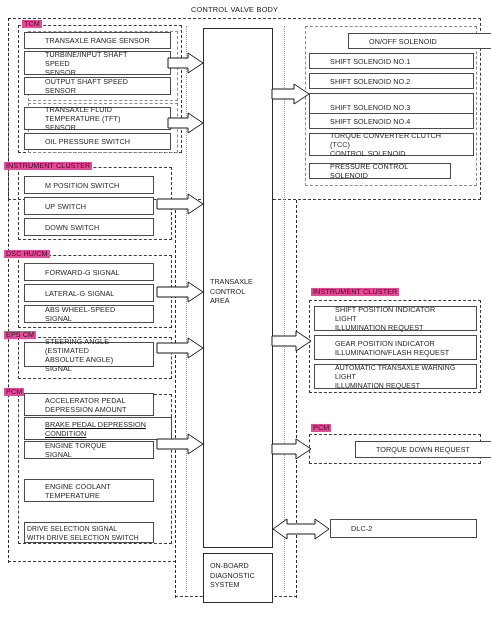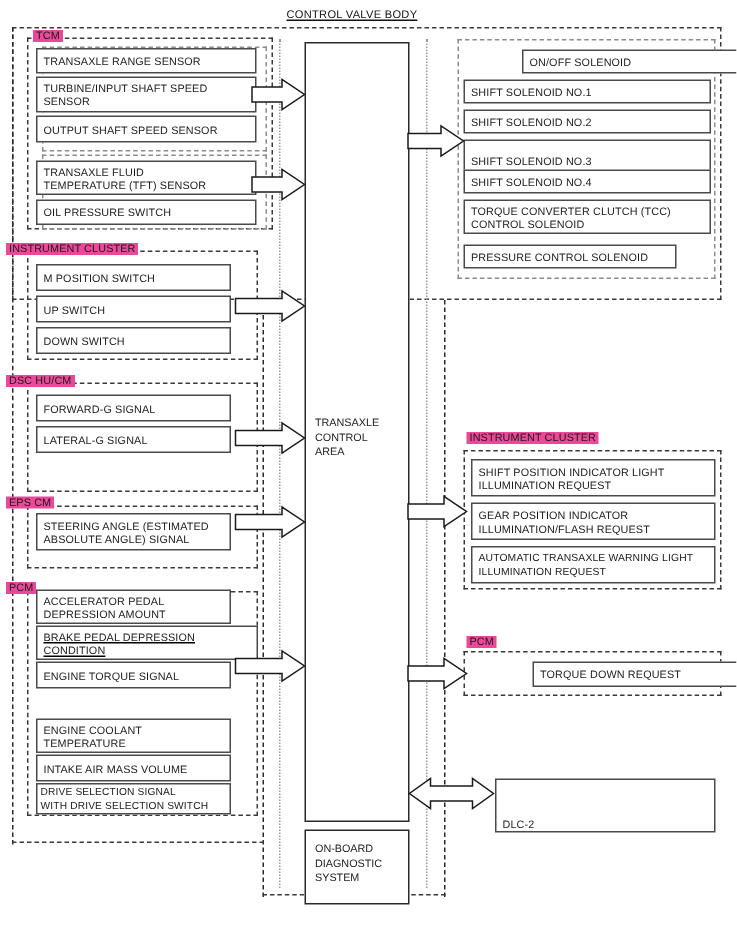--- a/index.html
+++ b/index.html
@@ -17,21 +17,21 @@
 
   
   .sbox{
     position:absolute;
     box-sizing:border-box;
     border:1px solid #4a4a4a;
     background:#fff;
     box-shadow:inset 0 0 0 1px #fff;
     display:flex;
     align-items:center;
-    padding:0 4px;
+    padding:0 20px;
   }
   .sbox .txt{
     font-size:7.2px;
     line-height:9px;
     color:#1a1a1a;
     letter-spacing:.1px;
   }
 
   
   .dbox{
@@ -65,21 +65,20 @@
   }
   .title{
     position:absolute;
     font-size:7.4px;
     line-height:9px;
     color:#111;
     background:#fff;
     padding:4px 3px;
     white-space:nowrap;
     letter-spacing:.2px;
-    text-decoration:underline;
   }
 
   
   #tca-box{
     position:absolute;
     border:1px solid #2a2a2a;
     background:#fff;
     box-sizing:border-box;
   }
   #tca-label{
@@ -175,20 +174,23 @@
 
   <div class="dbox" style="left:18px;top:255px;width:154px;height:73px;"></div>
   <div class="cap" style="left:4px;top:250px;">DSC HU/CM</div>
 
   <div class="sbox" style="left:24px;top:263px;width:130px;height:18px;">
     <span class="txt">FORWARD-G SIGNAL</span>
   </div>
   <div class="sbox" style="left:24px;top:284px;width:130px;height:18px;">
     <span class="txt">LATERAL-G SIGNAL</span>
   </div>
+  <div class="sbox" style="left:24px;top:305px;width:130px;height:18px;">
+    <span class="txt">ABS WHEEL-SPEED SIGNAL</span>
+  </div>
 
   <div class="dbox" style="left:18px;top:337px;width:154px;height:42px;"></div>
   <div class="cap" style="left:4px;top:331px;">EPS CM</div>
 
   <div class="sbox" style="left:24px;top:342px;width:130px;height:25px;">
     <span class="txt" style="white-space:pre-line;">STEERING ANGLE (ESTIMATED
 ABSOLUTE ANGLE) SIGNAL</span>
   </div>
 
   <div class="dbox" style="left:18px;top:394px;width:154px;height:150px;"></div>
@@ -202,23 +204,20 @@
     <span class="txt" style="white-space:pre-line;">BRAKE  PEDAL DEPRESSION
 CONDITION</span>
   </div>
   <div class="sbox" style="left:24px;top:441px;width:130px;height:18px;">
     <span class="txt">ENGINE TORQUE SIGNAL</span>
   </div>
   <div class="sbox" style="left:24px;top:479px;width:130px;height:23px;">
     <span class="txt" style="white-space:pre-line;">ENGINE COOLANT
 TEMPERATURE</span>
   </div>
-  <div class="sbox" style="left:24px;top:503px;width:130px;height:18px;">
-    <span class="txt">INTAKE AIR MASS VOLUME</span>
-  </div>
   <div class="sbox" style="left:24px;top:522px;width:130px;height:21px;padding:0 2px;">
     <span class="txt" style="white-space:pre-line;font-size:6.8px;line-height:9px;">DRIVE SELECTION SIGNAL
 WITH DRIVE SELECTION SWITCH</span>
   </div>
 
   <div class="dbox gray" style="left:305px;top:26px;width:172px;height:160px;"></div>
 
   <div class="sbox" style="left:309px;top:33px;width:165px;height:16px;margin-left:39px;">
     <span class="txt">ON/OFF SOLENOID</span>
   </div>
@@ -258,21 +257,21 @@
 ILLUMINATION REQUEST</span>
   </div>
 
   <div class="dbox" style="left:309px;top:434px;width:172px;height:30px;"></div>
   <div class="cap" style="left:311px;top:424px;">PCM</div>
 
   <div class="sbox" style="left:314px;top:441px;width:163px;height:17px;margin-left:41px;">
     <span class="txt">TORQUE DOWN REQUEST</span>
   </div>
 
-  <div class="sbox" style="left:330px;top:519px;width:147px;height:36px;align-items:flex-end;">
+  <div class="sbox" style="left:330px;top:519px;width:147px;height:19px;">
     <span class="txt">DLC-2</span>
   </div>
 
   <div class="arrow" style="left:168px;top:52px;">
     <svg width="36" height="22" viewBox="0 0 36 22">
       <path d="M0,6 L20,6 L20,1 L35,11 L20,21 L20,16 L0,16 Z" fill="#fff" stroke="#1a1a1a" stroke-width="1"></path>
     </svg>
   </div>
 
   <div class="arrow" style="left:168px;top:112px;">

